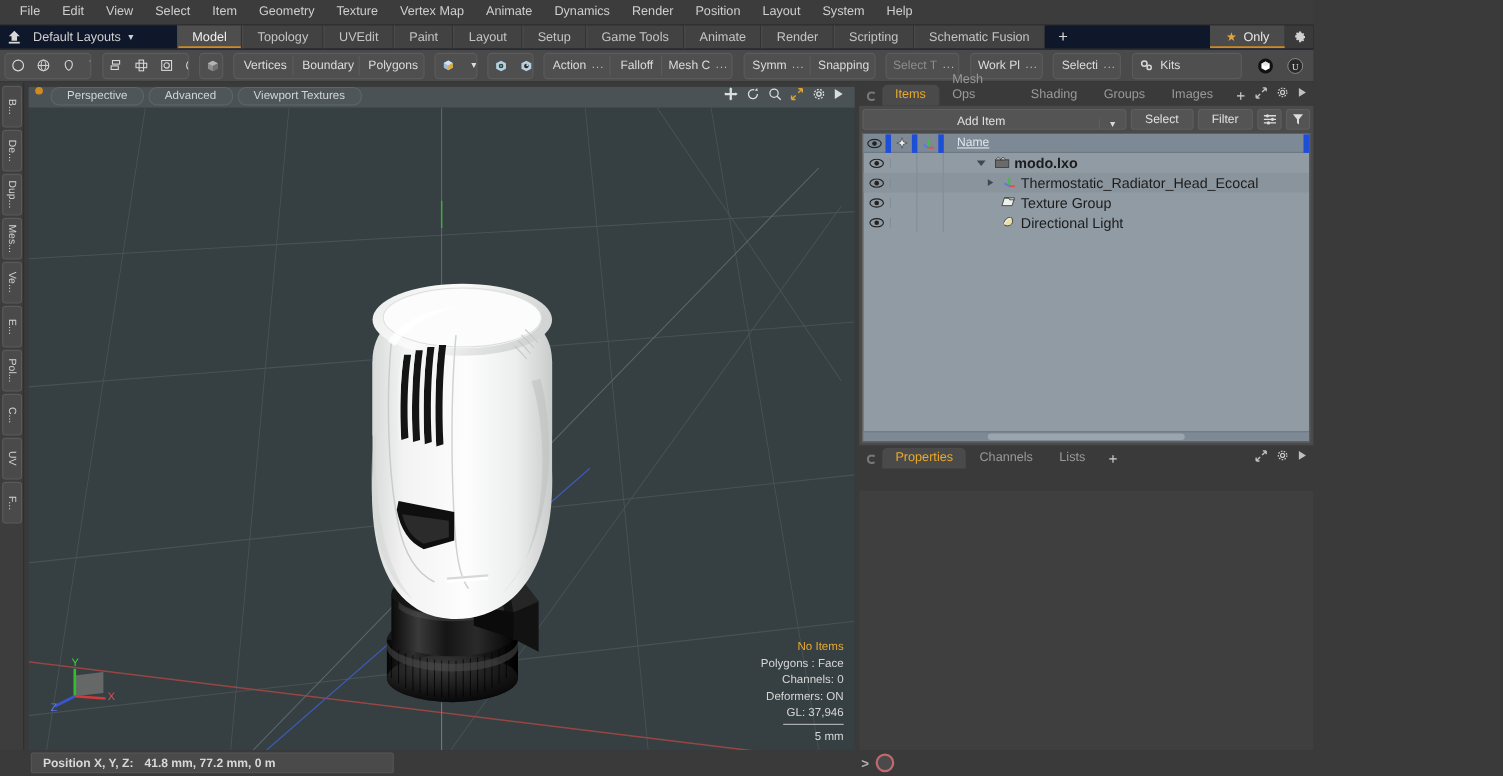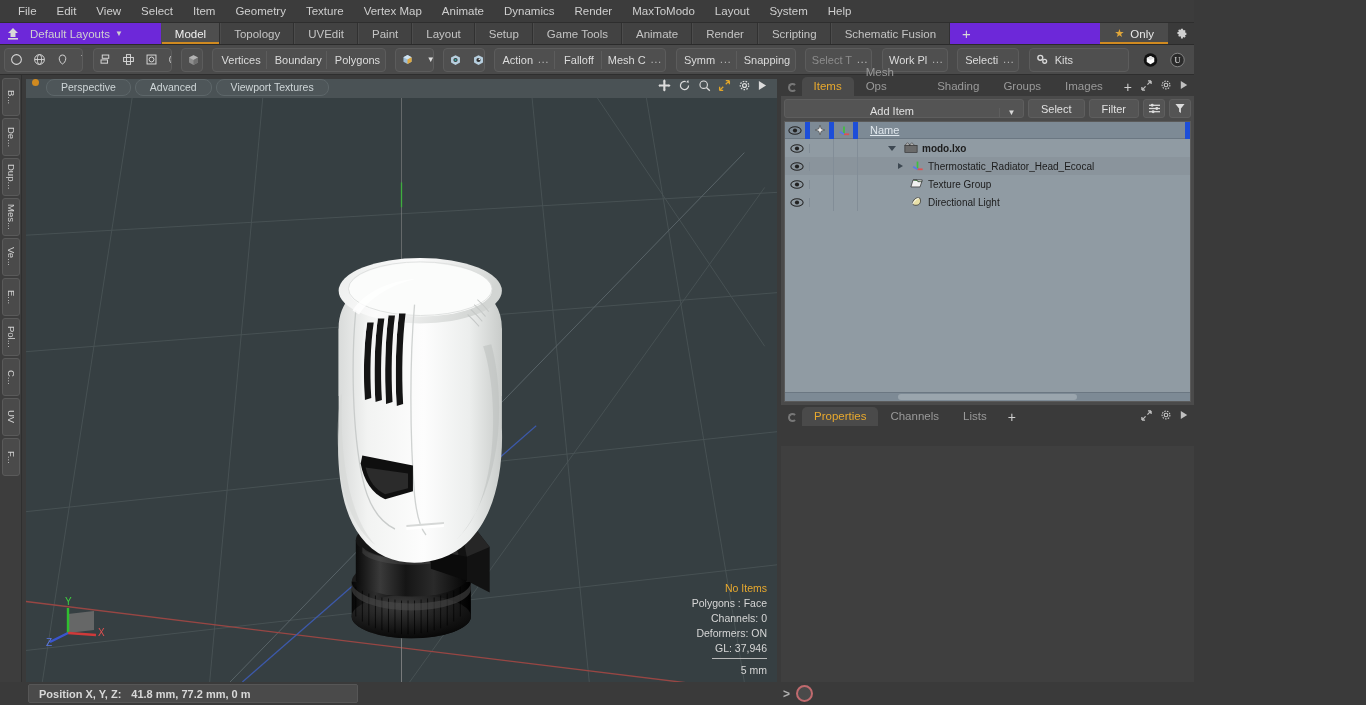--- a/index.html
+++ b/index.html
@@ -18,21 +18,21 @@
     height: 23px; background: #3c3c3c; display: flex; align-items: center;
     padding-left: 8px; border-bottom: 1px solid #2e2e2e; flex: none;
   }
   .menubar .mi {
     padding: 0 10px; height: 23px; line-height: 23px; color: #cfcfcf; font-size: 11.5px;
     cursor: default;
   }
 
   
   .layoutbar {
-    height: 22px; background: #6d28d9; display: flex; align-items: stretch;
+    height: 22px; background: #0f172a; display: flex; align-items: stretch;
     border-bottom: 1px solid #2b2b2b; flex: none; position: relative;
   }
   .home-btn { width: 26px; display: flex; align-items: center; justify-content: center; }
   .home-btn svg { display:block; }
   .layouts-label { display: flex; align-items: center; padding: 0 10px 0 4px; color: #d0d0d0; font-size: 11.5px; white-space: nowrap;}
   .caret { margin-left: 5px; font-size: 8px; color: #cfcfcf; }
   .ltabs { display: flex; align-items: stretch; margin-left: 28px; }
   .ltab {
     padding: 0 13px; display: flex; align-items: center; font-size: 11.5px;
     color: #c4c4c4; background: #424242; border-right: 1px solid #313131;
@@ -126,21 +126,21 @@
   .tree { flex: 1; background: #909ba3; border: 1px solid #5a5a5a; display:flex; flex-direction: column; min-height: 0; overflow: hidden; }
   .tree-head { height: 17px; background: #7d8a95; display:flex; align-items:center; border-bottom:1px solid #6b7782; flex:none;}
   .th { display:flex; align-items:center; justify-content:center; height:17px; border-right:5px solid #1d4ed8;text-decoration:underline;}
   .th.eye { width: 25px; } .th.c2 { width: 24px; } .th.c3 { width: 24px; }
   .th.name { flex:1; justify-content:flex-start; padding-left: 12px; color:#dfe6ec; font-size:11px; }
   .tree-rows { flex:1; position:relative; }
   .trow { height: 18px; display:flex; align-items:center; }
   .trow .eyec { width:25px; display:flex; align-items:center; justify-content:center; border-right:1px solid #828d97;}
   .trow .c2 { width:24px; height:18px; border-right:1px solid #828d97;}
   .trow .c3 { width:24px; height:18px; border-right:1px solid #828d97;}
-  .trow .label { flex:1; display:flex; align-items:center; gap:4px; font-size:10px; color:#1c1c1c; padding-left: 6px;}
+  .trow .label { flex:1; display:flex; align-items:center; gap:4px; font-size:13px; color:#1c1c1c; padding-left: 6px;}
   .trow.alt { background: #8a949c; }
   .trow .label.root { font-weight: bold; }
   .indent { display:inline-block; }
   .tri { width:0;height:0;border-left:5px solid #3d4852;border-top:3.5px solid transparent;border-bottom:3.5px solid transparent; }
   .tri.down { border-left:4px solid transparent; border-right:4px solid transparent; border-top:5px solid #3d4852; border-bottom:none;}
   .tree-scroll { height: 9px; background:#7d8a95; border-top:1px solid #6b7782; flex:none; position:relative;}
   .tree-scroll i { position:absolute; left:28%; top:1px; width:44%; height:6px; background:#9aa5ad; border-radius:3px; display:block;}
 
   .propbody { background:#3f3f3f; flex:1; }
 
@@ -168,21 +168,21 @@
     <div class="mi">Edit</div>
     <div class="mi">View</div>
     <div class="mi">Select</div>
     <div class="mi">Item</div>
     <div class="mi">Geometry</div>
     <div class="mi">Texture</div>
     <div class="mi">Vertex Map</div>
     <div class="mi">Animate</div>
     <div class="mi">Dynamics</div>
     <div class="mi">Render</div>
-    <div class="mi">MaxToModo</div>
+    <div class="mi">Position</div>
     <div class="mi">Layout</div>
     <div class="mi">System</div>
     <div class="mi">Help</div>
   </div>
 
   <div class="layoutbar">
     <div class="home-btn">
       <svg width="14" height="13" viewBox="0 0 14 13">
           <path d="M7 1 L12 6 H9.5 V10 H4.5 V6 H2 Z" fill="#d8d8d8"></path>
           <rect x="2" y="11" width="10" height="1.6" fill="#d8d8d8"></rect>

